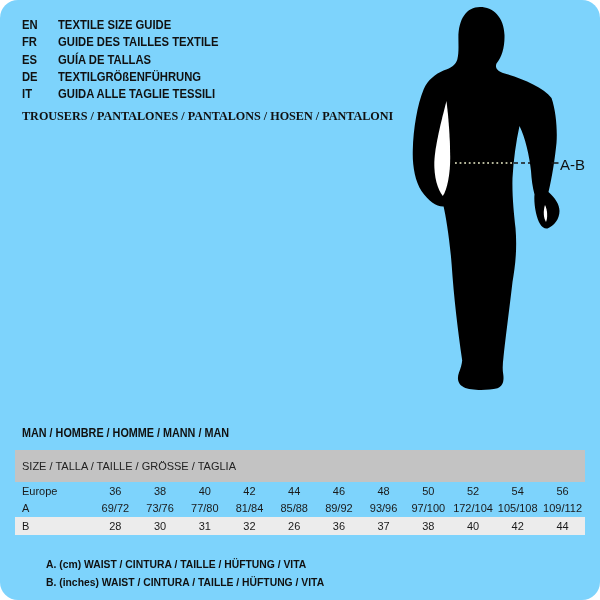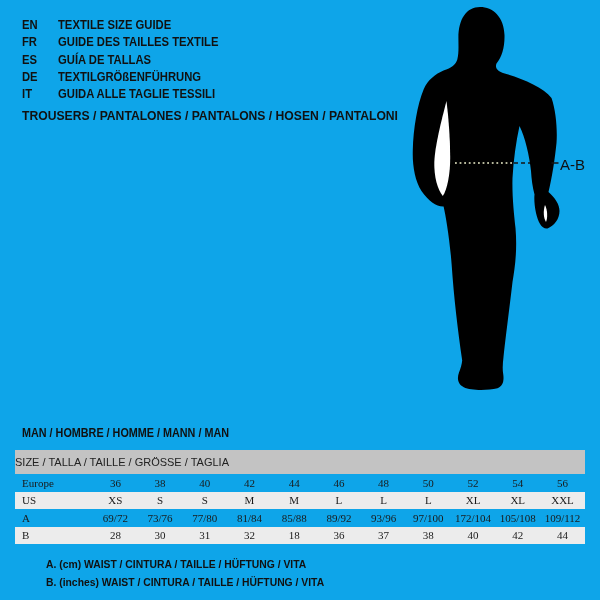--- a/index.html
+++ b/index.html
@@ -1,42 +1,43 @@
 <!DOCTYPE html>
 <html><head>
 <meta charset="utf-8">
 <style>
   * { margin:0; padding:0; box-sizing:border-box; }
   html,body { background:#fff; }
   #canvas {
-    position:relative; width:600px; height:600px; background:#0ea5e9;
+    position:relative; width:600px; height:600px; background:#7dd3fc;
     font-family:"Liberation Sans","DejaVu Sans",sans-serif; color:#111;
     overflow:hidden;
+    border-radius:18px;
   }
   .cond { display:inline-block; transform:scaleX(0.9); transform-origin:0 50%; white-space:nowrap; }
 
   
   .langs { position:absolute; left:22px; top:17px; }
   .lang-row { height:17.3px; line-height:17.3px; font-size:12.5px; font-weight:bold; }
   .lang-code { display:inline-block; width:40px; }
 
-  .trousers-title { position:absolute; left:22px; top:108px; font-size:13.5px; font-weight:bold; }
+  .trousers-title { position:absolute; left:22px; top:108px; font-size:13.5px; font-weight:bold;font-family:Liberation Serif, serif; }
 
   
   #figure-svg { position:absolute; left:400px; top:0; }
   .ab-label { position:absolute; left:560px; top:156px; font-size:15px; font-weight:400; letter-spacing:0px; }
 
   .man-title { position:absolute; left:22px; top:426px; font-size:12px; font-weight:bold; }
 
   
   .size-table-wrap { position:absolute; left:15px; top:450px; width:570px; }
   table.size-table { width:570px; border-collapse:collapse; table-layout:fixed; font-size:11px; color:#1a1a1a; }
   table.size-table td { overflow:hidden; white-space:nowrap; }
-  tr.thead td { background:#c3c3c3; height:24px; font-size:11px; color:#222; }
-  tr.data td { height:17.5px; text-align:center;font-family:Liberation Serif, serif; }
+  tr.thead td { background:#c3c3c3; height:32px; padding-left:7px; font-size:11px; color:#222; }
+  tr.data td { height:17.5px; text-align:center; }
   tr.data td.rl { text-align:left; padding-left:7px; }
   tr.alt td { background:#ececec; }
 
   
   .notes { position:absolute; left:22px; top:555px; }
   .note-line { height:18px; line-height:18px; font-size:11.5px; font-weight:bold;margin-left:24px; }
 </style>
 </head>
 <body>
 
@@ -115,55 +116,41 @@
         <td>40</td>
         <td>42</td>
         <td>44</td>
         <td>46</td>
         <td>48</td>
         <td>50</td>
         <td>52</td>
         <td>54</td>
         <td>56</td>
       </tr>
-      <tr class="data alt">
-        <td class="rl">US</td>
-        <td>XS</td>
-        <td>S</td>
-        <td>S</td>
-        <td>M</td>
-        <td>M</td>
-        <td>L</td>
-        <td>L</td>
-        <td>L</td>
-        <td>XL</td>
-        <td>XL</td>
-        <td>XXL</td>
-      </tr>
       <tr class="data">
         <td class="rl">A</td>
         <td>69/72</td>
         <td>73/76</td>
         <td>77/80</td>
         <td>81/84</td>
         <td>85/88</td>
         <td>89/92</td>
         <td>93/96</td>
         <td>97/100</td>
         <td>172/104</td>
         <td>105/108</td>
         <td>109/112</td>
       </tr>
       <tr class="data alt">
         <td class="rl">B</td>
         <td>28</td>
         <td>30</td>
         <td>31</td>
         <td>32</td>
-        <td>18</td>
+        <td>26</td>
         <td>36</td>
         <td>37</td>
         <td>38</td>
         <td>40</td>
         <td>42</td>
         <td>44</td>
       </tr>
     </tbody>
       </table>
   </div>

